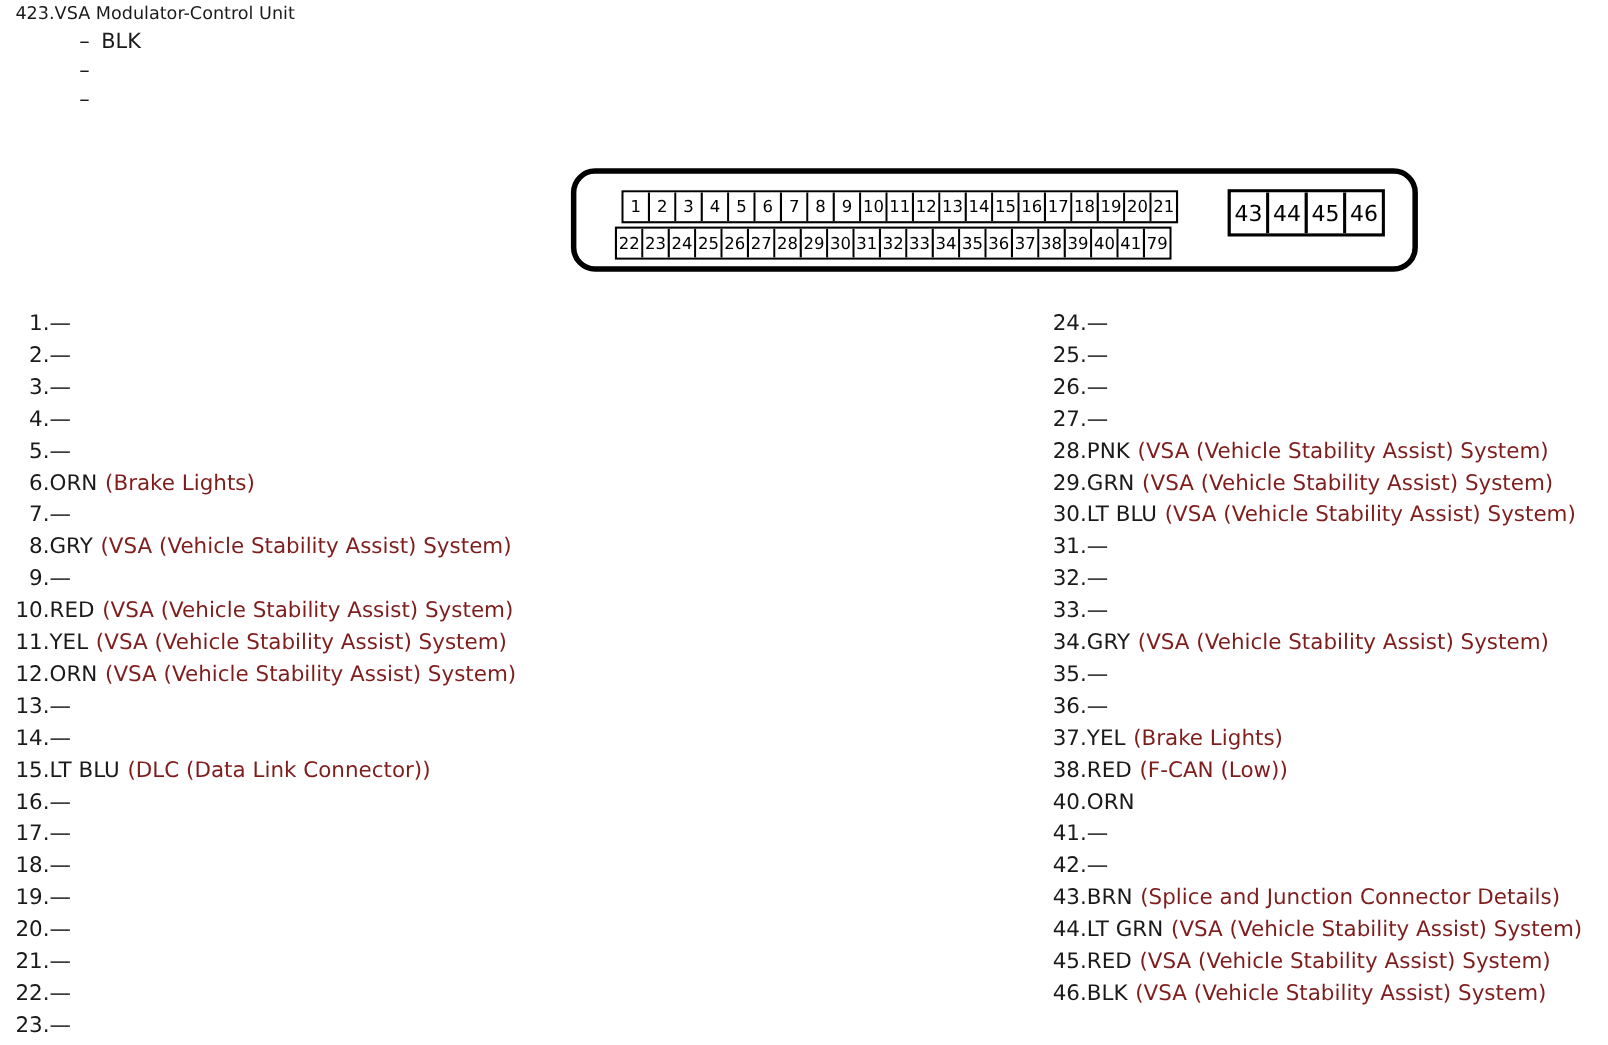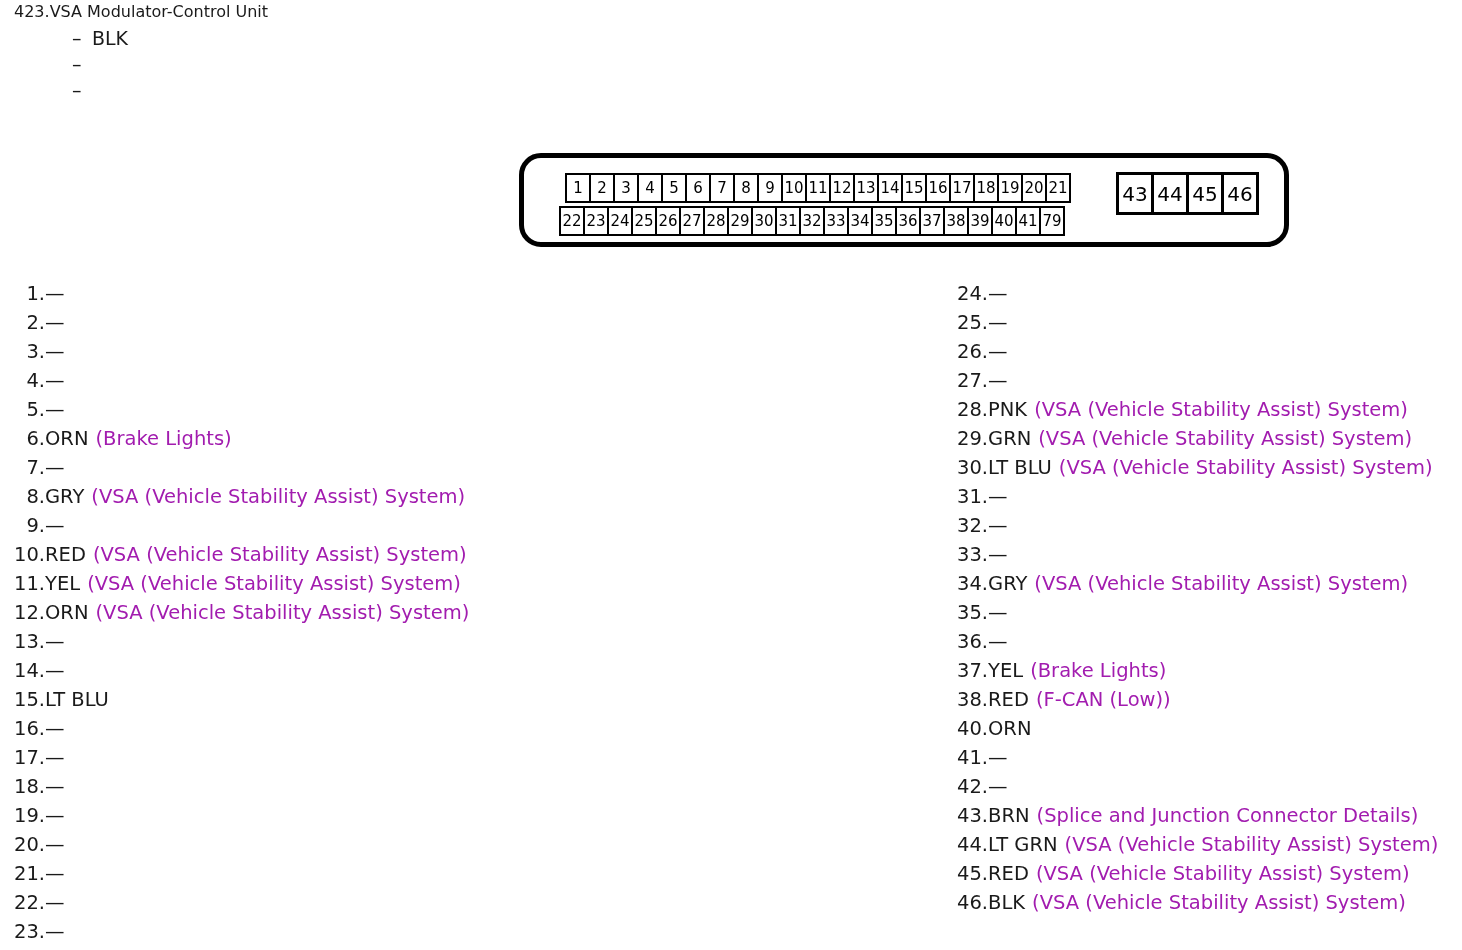--- a/index.html
+++ b/index.html
@@ -126,21 +126,21 @@
   .pin-color {
     flex: 0 0 auto;
     color: #1a1a1a;
     padding-right: 7px;
   }
   .pin-color.is-empty {
     padding-right: 0;
   }
   .pin-desc {
     flex: 0 0 auto;
-    color: #a21caf;
+    color: #7f1d1d;
   }
 </style>
 </head>
 <body>
 
 <div id="header-block">
   <div>423.VSA Modulator-Control Unit</div>
   <div class="note-list">
       <div class="note-row">
         <span class="note-dash">–</span>
@@ -268,20 +268,21 @@
       <span class="pin-num">13.</span>
       <span class="pin-color is-empty">—</span>
     </div>
     <div class="pin-entry">
       <span class="pin-num">14.</span>
       <span class="pin-color is-empty">—</span>
     </div>
     <div class="pin-entry">
       <span class="pin-num">15.</span>
       <span class="pin-color">LT BLU</span>
+      <span class="pin-desc">(DLC (Data Link Connector))</span>
     </div>
     <div class="pin-entry">
       <span class="pin-num">16.</span>
       <span class="pin-color is-empty">—</span>
     </div>
     <div class="pin-entry">
       <span class="pin-num">17.</span>
       <span class="pin-color is-empty">—</span>
     </div>
     <div class="pin-entry">

